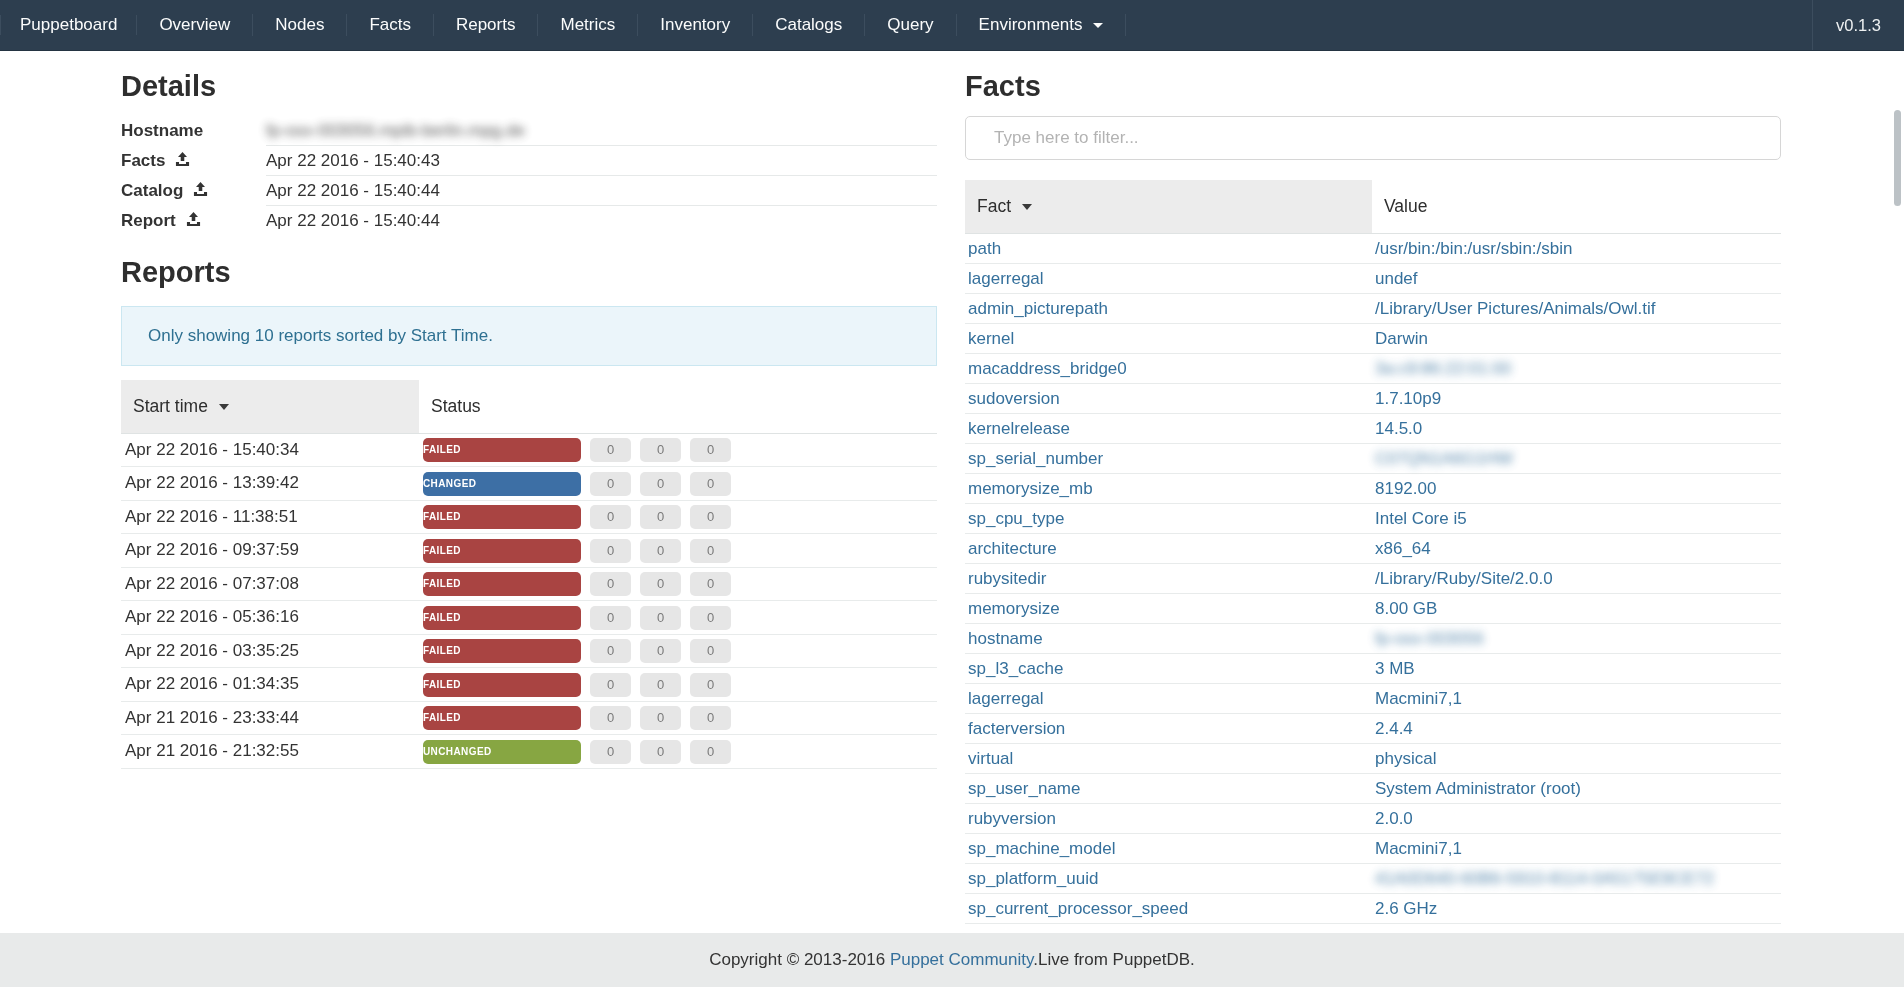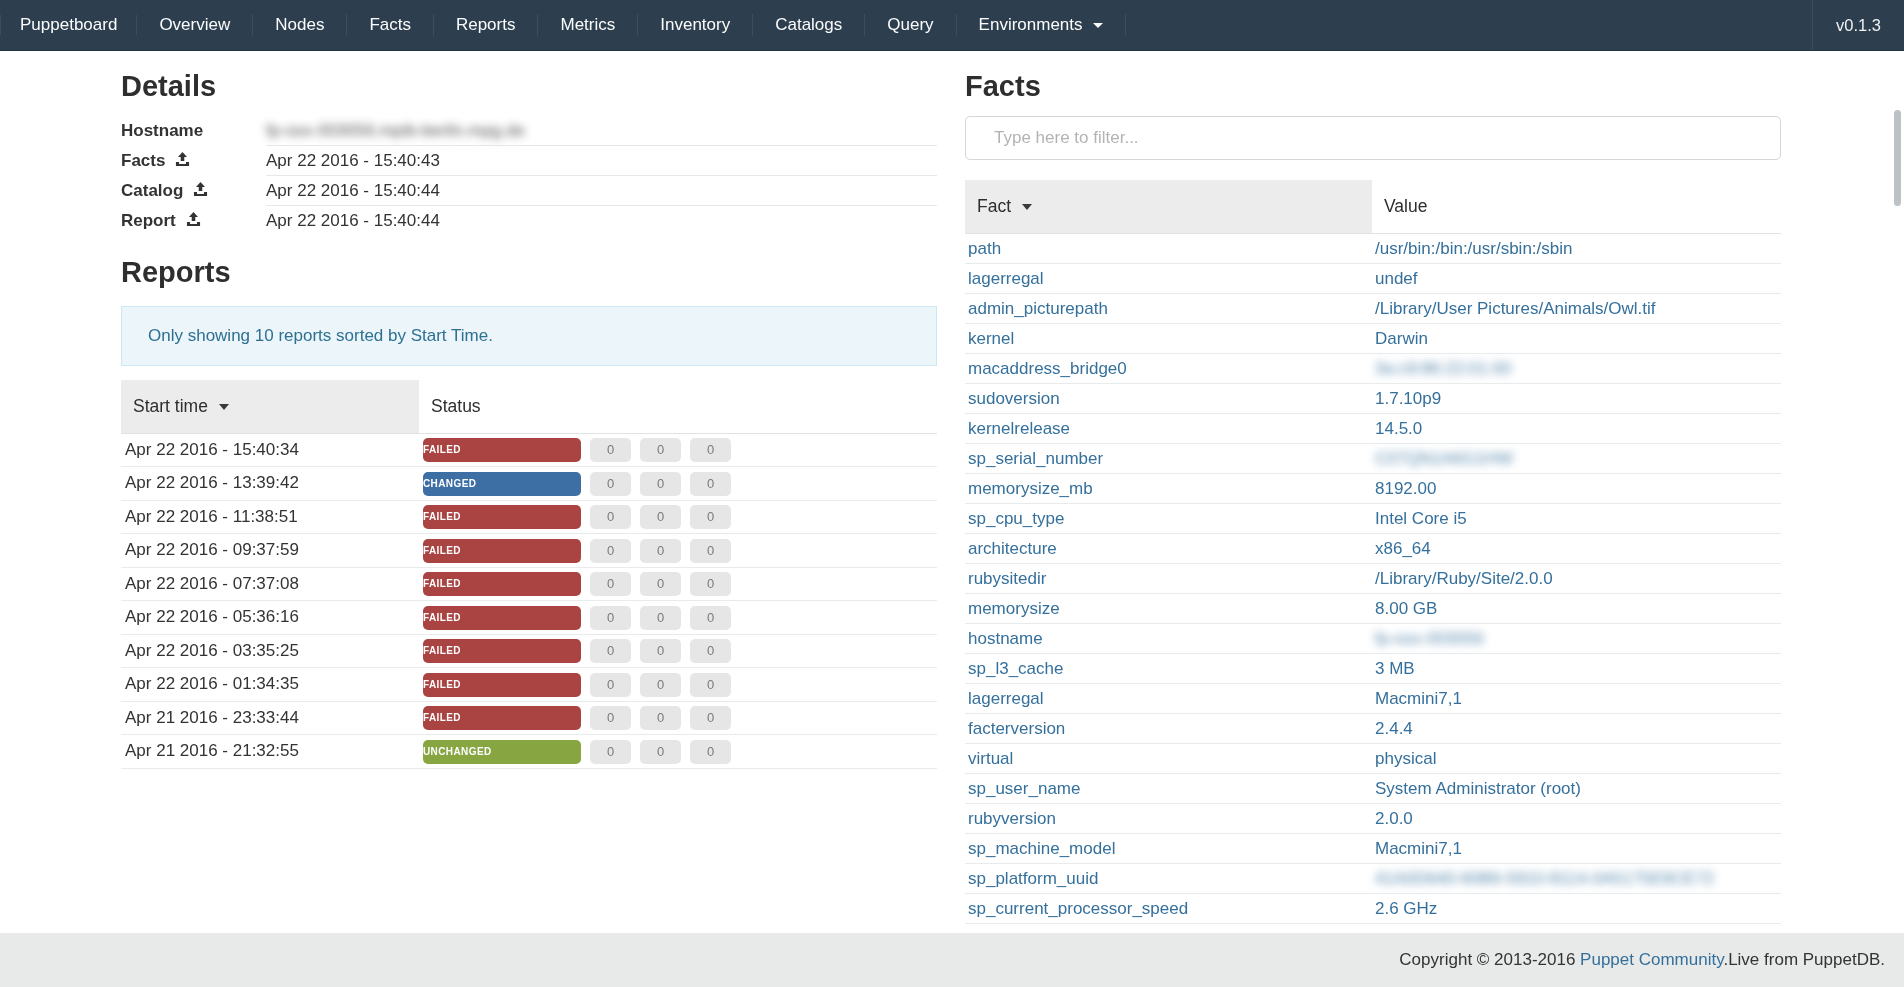--- a/index.html
+++ b/index.html
@@ -90,21 +90,21 @@
     border-radius:5px; padding:0 28px; font-size:17px; color:#333;
     font-family:"Liberation Sans","DejaVu Sans",sans-serif; outline:none;
   }
   .filter-input::placeholder { color:#b3b3b3; }
   .facts-table { margin-top:20px; }
   .lnk { color:#35709c; text-decoration:none; cursor:pointer; }
   .blurred { filter:blur(4px); opacity:.85; }
   
   .footer {
     position:absolute; left:0; right:0; bottom:0; height:54px;
-    background:#e8eaea; display:flex; justify-content:flex-end;
+    background:#e8eaea; display:flex; justify-content:center;
     align-items:center; padding:0 19px; font-size:17px; color:#333;
   }
   
   .scroll-thumb {
     position:absolute; top:110px; right:3px; width:7px; height:96px;
     border-radius:4px; background:#bcc2c6;
   }
 </style>
 </head>
 <body>

